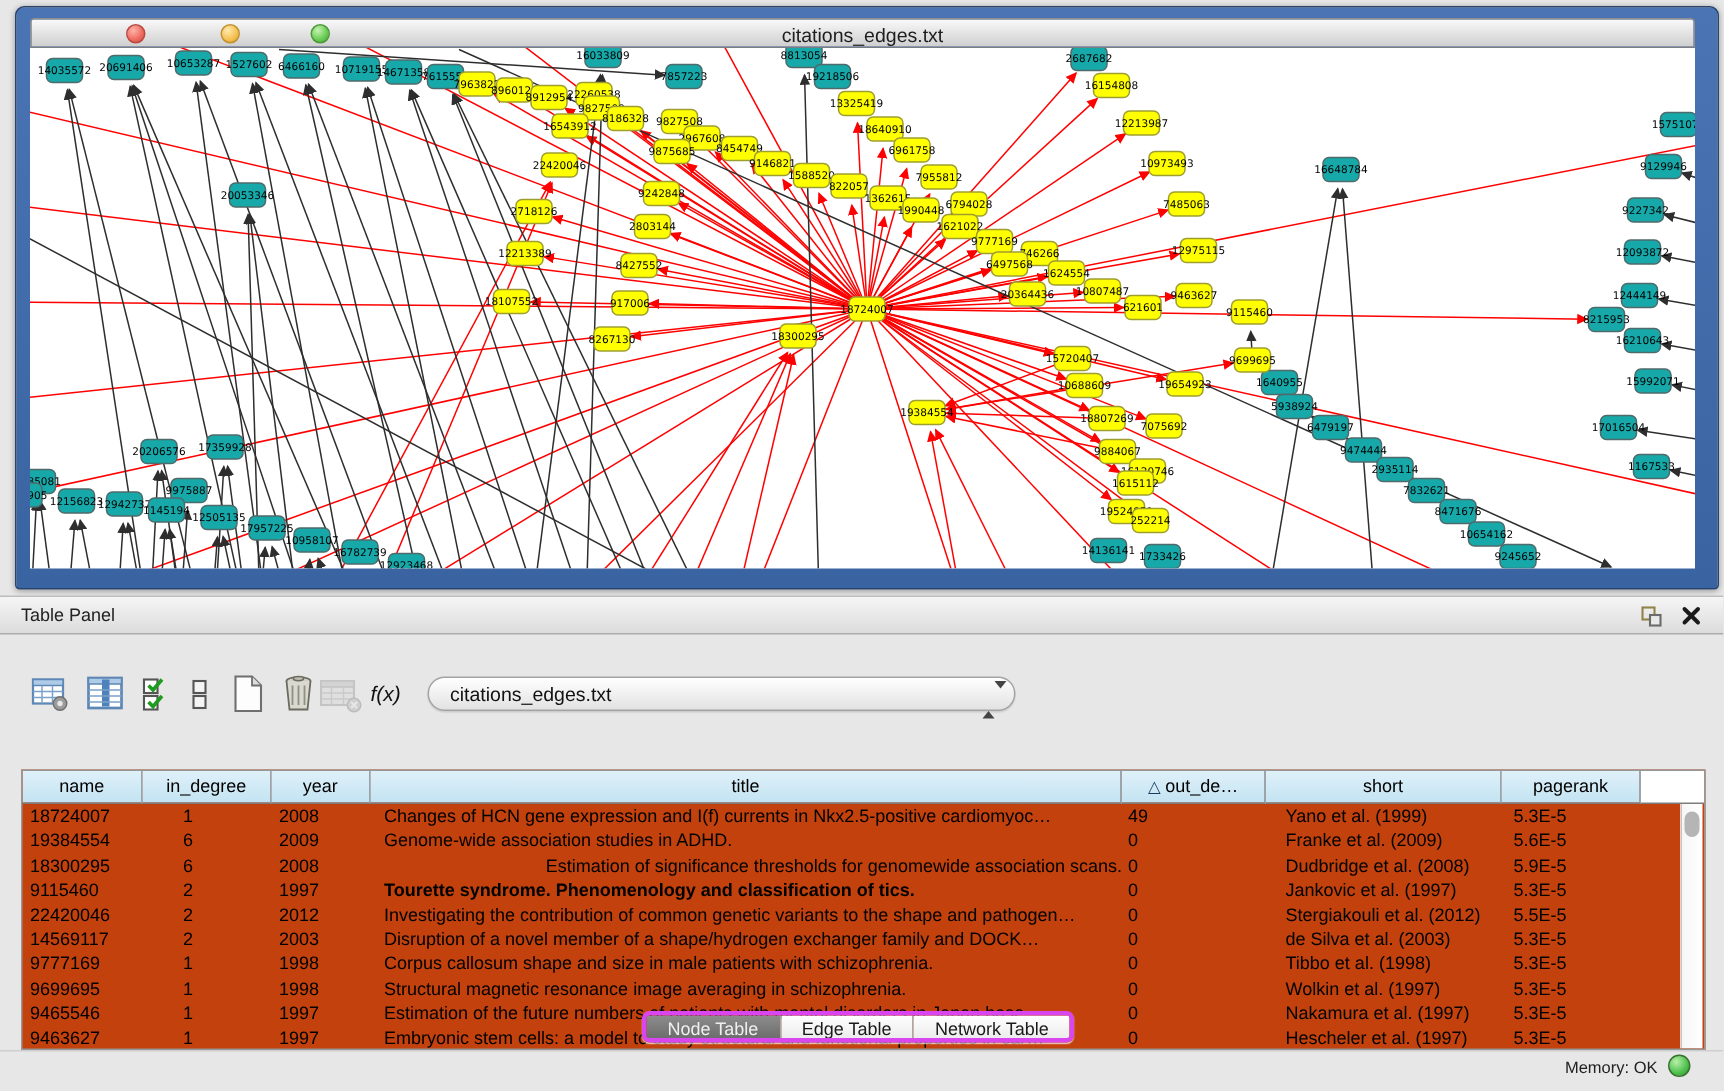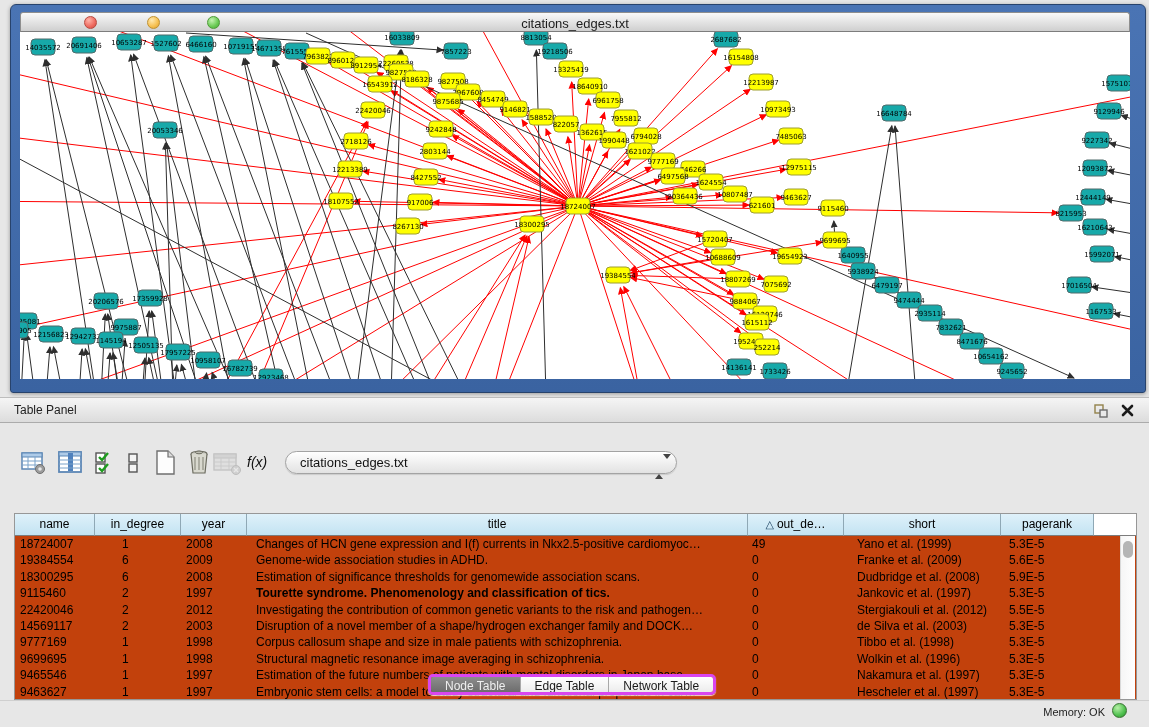--- a/index.html
+++ b/index.html
@@ -811,39 +811,39 @@
         <div class="td" style="width: 66px; padding-left: 5px;">2009</div>
         <div class="td" style="width: 501px; padding-left: 9px;">Genome-wide association studies in ADHD.</div>
         <div class="td" style="width: 96px; padding-left: 4px;">0</div>
         <div class="td" style="width: 157px; padding-left: 13px;">Franke et al. (2009)</div>
         <div class="td" style="width: 93px; padding-left: 8px;">5.6E-5</div>
       </div>
       <div class="tr">
         <div class="td" style="width: 80px; padding-left: 5px;">18300295</div>
         <div class="td" style="width: 86px; padding-left: 27px;">6</div>
         <div class="td" style="width: 66px; padding-left: 5px;">2008</div>
-        <div class="td" style="width: 501px; padding-left: 9px;">Estimation of significance thresholds for genomewide association scans.</div>
+        <div class="td" style="width: 501px; padding-left: 9px; text-align: right;">Estimation of significance thresholds for genomewide association scans.</div>
         <div class="td" style="width: 96px; padding-left: 4px;">0</div>
         <div class="td" style="width: 157px; padding-left: 13px;">Dudbridge et al. (2008)</div>
         <div class="td" style="width: 93px; padding-left: 8px;">5.9E-5</div>
       </div>
       <div class="tr">
         <div class="td" style="width: 80px; padding-left: 5px;">9115460</div>
         <div class="td" style="width: 86px; padding-left: 27px;">2</div>
         <div class="td" style="width: 66px; padding-left: 5px;">1997</div>
         <div class="td" style="width: 501px; padding-left: 9px; font-weight: bold;">Tourette syndrome. Phenomenology and classification of tics.</div>
         <div class="td" style="width: 96px; padding-left: 4px;">0</div>
         <div class="td" style="width: 157px; padding-left: 13px;">Jankovic et al. (1997)</div>
         <div class="td" style="width: 93px; padding-left: 8px;">5.3E-5</div>
       </div>
       <div class="tr">
         <div class="td" style="width: 80px; padding-left: 5px;">22420046</div>
         <div class="td" style="width: 86px; padding-left: 27px;">2</div>
         <div class="td" style="width: 66px; padding-left: 5px;">2012</div>
-        <div class="td" style="width: 501px; padding-left: 9px;">Investigating the contribution of common genetic variants to the risk and pathogen…</div>
+        <div class="td" style="width: 501px; padding-left: 9px;">Investigating the contribution of common genetic variants to the shape and pathogen…</div>
         <div class="td" style="width: 96px; padding-left: 4px;">0</div>
         <div class="td" style="width: 157px; padding-left: 13px;">Stergiakouli et al. (2012)</div>
         <div class="td" style="width: 93px; padding-left: 8px;">5.5E-5</div>
       </div>
       <div class="tr">
         <div class="td" style="width: 80px; padding-left: 5px;">14569117</div>
         <div class="td" style="width: 86px; padding-left: 27px;">2</div>
         <div class="td" style="width: 66px; padding-left: 5px;">2003</div>
         <div class="td" style="width: 501px; padding-left: 9px;">Disruption of a novel member of a shape/hydrogen exchanger family and DOCK…</div>
         <div class="td" style="width: 96px; padding-left: 4px;">0</div>
@@ -858,21 +858,21 @@
         <div class="td" style="width: 96px; padding-left: 4px;">0</div>
         <div class="td" style="width: 157px; padding-left: 13px;">Tibbo et al. (1998)</div>
         <div class="td" style="width: 93px; padding-left: 8px;">5.3E-5</div>
       </div>
       <div class="tr">
         <div class="td" style="width: 80px; padding-left: 5px;">9699695</div>
         <div class="td" style="width: 86px; padding-left: 27px;">1</div>
         <div class="td" style="width: 66px; padding-left: 5px;">1998</div>
         <div class="td" style="width: 501px; padding-left: 9px;">Structural magnetic resonance image averaging in schizophrenia.</div>
         <div class="td" style="width: 96px; padding-left: 4px;">0</div>
-        <div class="td" style="width: 157px; padding-left: 13px;">Wolkin et al. (1996)</div>
+        <div class="td" style="width: 157px; padding-left: 13px;">Wolkin et al. (1997)</div>
         <div class="td" style="width: 93px; padding-left: 8px;">5.3E-5</div>
       </div>
       <div class="tr">
         <div class="td" style="width: 80px; padding-left: 5px;">9465546</div>
         <div class="td" style="width: 86px; padding-left: 27px;">1</div>
         <div class="td" style="width: 66px; padding-left: 5px;">1997</div>
         <div class="td" style="width: 501px; padding-left: 9px;">Estimation of the future numbers of patients with mental disorders in Japan base…</div>
         <div class="td" style="width: 96px; padding-left: 4px;">0</div>
         <div class="td" style="width: 157px; padding-left: 13px;">Nakamura et al. (1997)</div>
         <div class="td" style="width: 93px; padding-left: 8px;">5.3E-5</div>

